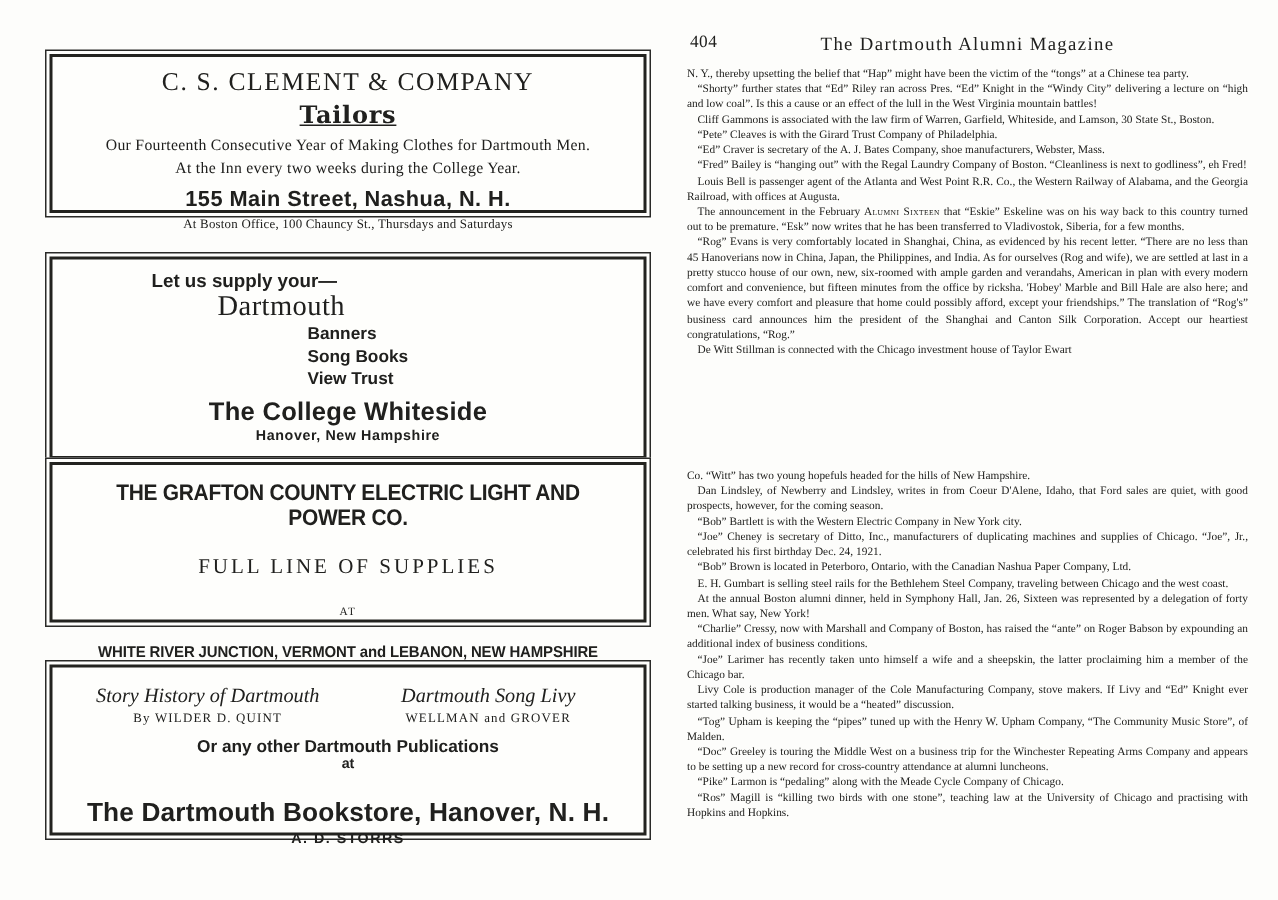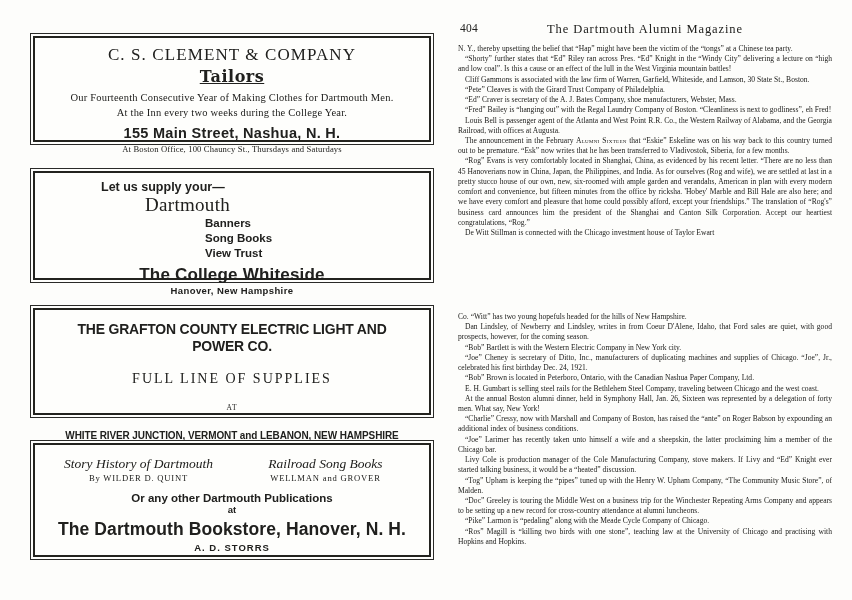--- a/index.html
+++ b/index.html
@@ -40,21 +40,21 @@
   }
   .ad-inner {
     border: 2px solid #23231f;
     box-sizing: border-box;
     width: 100%;
     height: 100%;
     padding: 7px 10px 9px 10px;
     text-align: center;
   }
   .ad1 { top: 33px;  height: 112px; }
-  .ad2 { top: 168px; height: 115px; }
+  .ad2 { top: 168px; height: 141px; }
   .ad3 { top: 305px; height: 113px; }
   .ad4 { top: 440px; height: 120px; }
 
   .ad-title {
     font-size: 17px;
     letter-spacing: 1.1px;
     line-height: 1.15;
     margin-bottom: 2px;
   }
   .ad-blackletter {
@@ -174,21 +174,21 @@
   .bk2-at {
     font-family: "Liberation Sans", sans-serif;
     font-weight: bold;
     font-size: 9.5px;
   }
   .bk2-store {
     font-family: "Liberation Sans", sans-serif;
     font-weight: bold;
     font-size: 17.5px;
     letter-spacing: 0.1px;
-    margin-top: 4px;
+    margin-top: 16px;
   }
   .bk2-person {
     font-family: "Liberation Sans", sans-serif;
     font-weight: bold;
     font-size: 9.5px;
     letter-spacing: 1px;
     margin-top: 2px;
   }
 
   
@@ -285,21 +285,21 @@
     </div>
 
     <div class="ad-box ad4">
       <div class="ad-inner">
         <div class="bk2-cols">
           <div class="bk2-col">
             <div class="bk2-t">Story History of Dartmouth</div>
             <div class="bk2-a">By WILDER D. QUINT</div>
           </div>
           <div class="bk2-col">
-            <div class="bk2-t">Railroad Song Books</div>
+            <div class="bk2-t">Dartmouth Song Livy</div>
             <div class="bk2-a">WELLMAN and GROVER</div>
           </div>
         </div>
         <div class="bk2-any">Or any other Dartmouth Publications</div>
         <div class="bk2-at">at</div>
         <div class="bk2-store">The Dartmouth Bookstore, Hanover, N. H.</div>
         <div class="bk2-person">A. D. STORRS</div>
       </div>
     </div>
 

